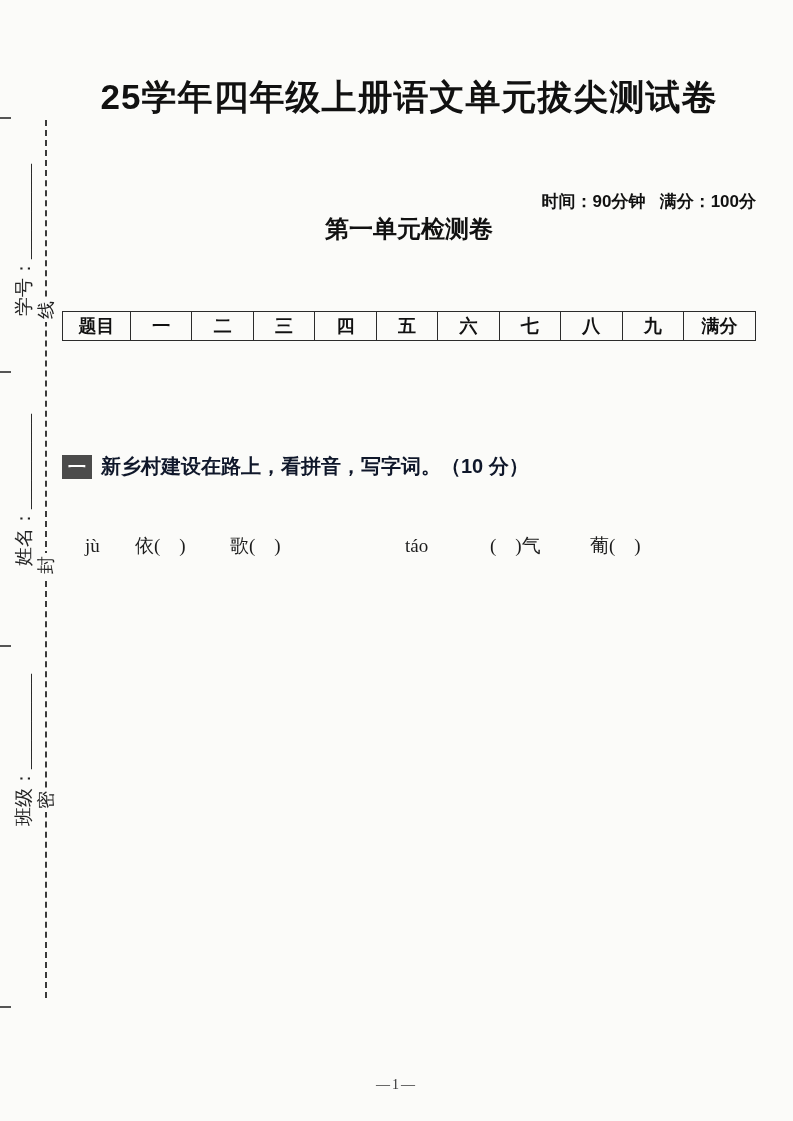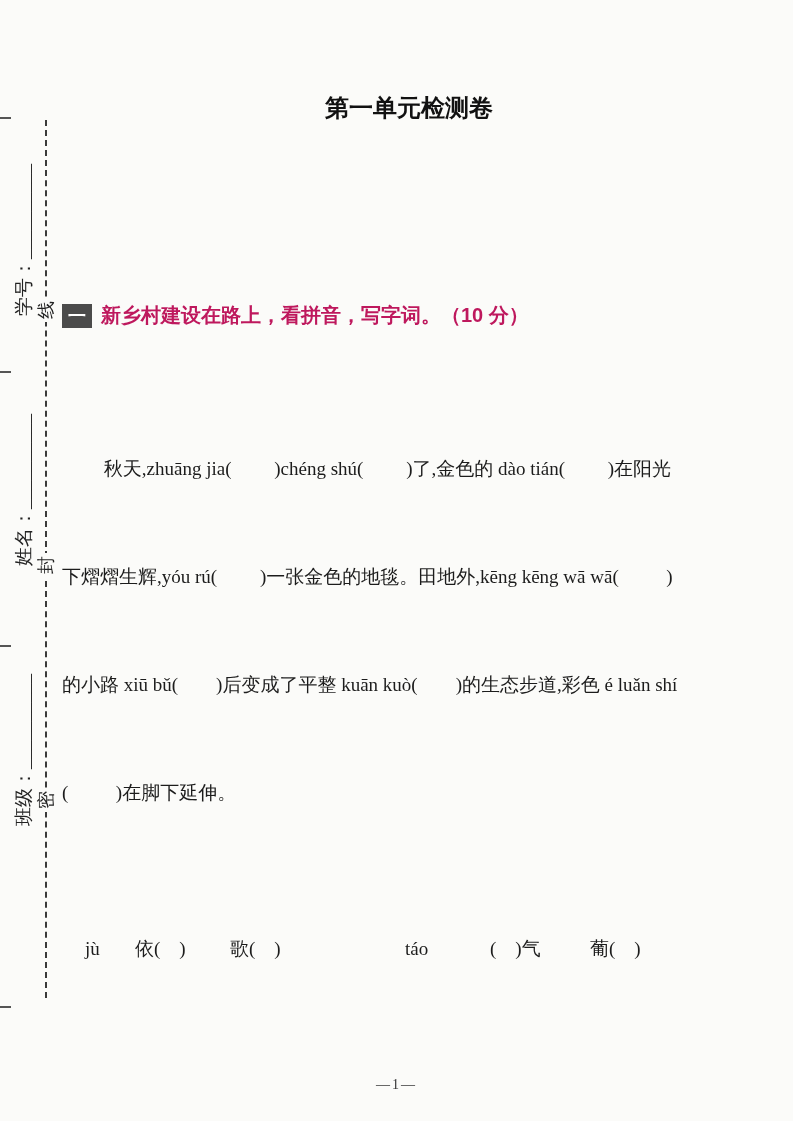--- a/index.html
+++ b/index.html
@@ -50,21 +50,21 @@
   }
   table.score col.c-first{width:68px;}
   table.score col.c-last{width:72px;}
 
   .sec-head{margin-top:24px;display:flex;align-items:center;
     font-family:"Liberation Sans","DejaVu Sans",sans-serif;}
   .sec-num{
     background:#4b4b4b;color:#fff;font-size:18px;font-weight:bold;
     padding:0 6px;line-height:24px;margin-right:9px;flex:0 0 auto;
   }
-  .sec-title{font-size:20px;font-weight:bold;color:#be185d;}
+  .sec-title{font-size:20px;font-weight:bold;color:#0f172a;}
 
   .para{margin-top:6px;line-height:36px;}
   .para .indent{text-indent:2.2em;}
 
   .grid{display:grid;line-height:34px;}
   .g-pinyin{margin-top:6px;padding-left:23px;line-height:32px;
     grid-template-columns:minmax(50px,auto) minmax(95px,auto) minmax(175px,auto) minmax(85px,auto) minmax(100px,auto) 1fr;}
 
   .pageno{
     position:absolute;left:0;right:0;bottom:28px;text-align:center;
@@ -83,42 +83,50 @@
 
   <div class="seal-line"></div>
   <div class="vlabel t" style="left:24px;top:240px">学号：__________</div>
   <div class="vlabel t" style="left:24px;top:490px">姓名：__________</div>
   <div class="vlabel t" style="left:24px;top:750px">班级：__________</div>
   <div class="sealchar" style="left:46px;top:310px">线</div>
   <div class="sealchar" style="left:46px;top:565px">封</div>
   <div class="sealchar" style="left:46px;top:800px">密</div>
 
   <div class="main">
+    <h1 class="title">25学年四年级上册语文单元拔尖测试卷</h1>
     <div class="subwrap">
       <h2 class="subtitle">第一单元检测卷</h2>
+      <div class="meta t">时间：90分钟   满分：100分</div>
     </div>
 
     
     <table class="score">
       <colgroup>
         <col class="c-first"><col><col><col><col><col><col><col><col><col><col class="c-last">
       </colgroup>
-      <tbody>
+      <tbody><tr>
+        <td>题目</td>
+        <td>一</td>
+        <td>二</td>
+        <td>三</td>
+        <td>四</td>
+        <td>五</td>
+        <td>六</td>
+        <td>七</td>
+        <td>八</td>
+        <td>九</td>
+        <td>满分</td>
+      </tr>
     </tbody></table>
 
     
     <div class="sec-head">
       <span class="sec-num">一</span>
       <span class="sec-title">新乡村建设在路上，看拼音，写字词。（10 分）</span>
-    </div>
-    <div class="para">
-      <div class="indent t">秋天,zhuāng jia(         )chéng shú(         )了,金色的 dào tián(         )在阳光</div>
-      <div class="t">下熠熠生辉,yóu rú(         )一张金色的地毯。田地外,kēng kēng wā wā(          )</div>
-      <div class="t">的小路 xiū bǔ(        )后变成了平整 kuān kuò(        )的生态步道,彩色 é luǎn shí</div>
-      <div class="t">(          )在脚下延伸。</div>
     </div>
     <div class="grid g-pinyin">
       <span class="t">jù</span>
       <span class="t">依(    )</span>
       <span class="t">歌(    )</span>
       <span class="t">táo</span>
       <span class="t">(    )气</span>
       <span class="t">葡(    )</span>
       
       

